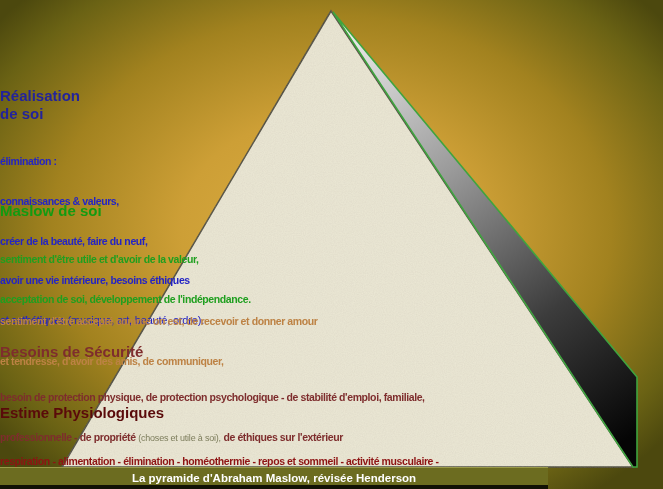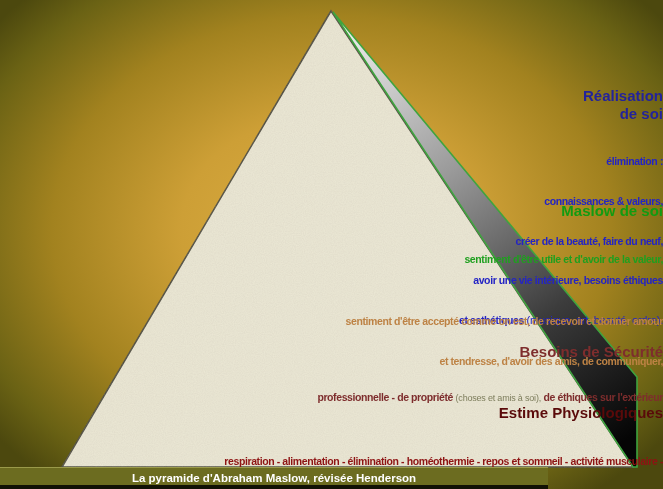--- a/index.html
+++ b/index.html
@@ -2,21 +2,21 @@
 <html><head>
 <meta charset="utf-8">
 <style>
   html,body{margin:0;padding:0;}
   body{width:663px;height:489px;overflow:hidden;background:#4a470d;
        font-family:"Liberation Sans","DejaVu Sans",sans-serif;}
   .stage{position:relative;width:663px;height:489px;overflow:hidden;
          background:radial-gradient(ellipse 430px 330px at 50% 47%,
            #dcad41 0%, #cd9f36 35%, #a2821f 65%, #6a6214 88%, #4c480e 100%);}
   svg.pyr{position:absolute;left:0;top:0;}
-  .txt{position:absolute;left:0;width:663px;text-align:right;white-space:pre;}
+  .txt{position:absolute;left:0;width:663px;text-align:left;white-space:pre;}
   .title{font-weight:bold;font-size:15px;line-height:18px;letter-spacing:0;}
   .detail{font-weight:bold;font-size:10.5px;line-height:13.2px;letter-spacing:-0.4px;}
   .l1t{top:87px;color:#23239b;}
   .l1d{top:129px;color:#2424c4;}
   .l1d .paren{font-size:11px;font-weight:normal;letter-spacing:-0.2px;}
   .l2t{top:202px;color:#129b12;}
   .l2d{top:227px;color:#1f9f1f;}
   .l3t{top:261px;color:#a06a6a;}
   .l3d{top:289px;color:#bd8244;}
   .l4t{top:343px;color:#7e2d2d;}
@@ -62,30 +62,32 @@
     <div>élimination :</div>
     <div>connaissances &amp; valeurs,</div>
     <div>créer de la beauté, faire du neuf,</div>
     <div>avoir une vie intérieure, besoins éthiques</div>
     <div><span>et esthétiques </span><span class="paren">(musique, art, beauté, ordre).</span></div>
   </div>
 
   <div class="txt title l2t">Maslow de soi</div>
   <div class="txt detail l2d">
     <div>sentiment d'être utile et d'avoir de la valeur,</div>
+    <div>acceptation de soi, développement de l'indépendance.</div>
   </div>
 
   <div class="txt detail l3d">
     <div>sentiment d'être accepté comme on est, de recevoir et donner amour</div>
     <div>et tendresse, d'avoir des amis, de communiquer,</div>
   </div>
 
   <div class="txt title l4t">Besoins de Sécurité</div>
   <div class="txt detail l4d">
-    <div><span>professionnelle - de propriété </span><span class="paren">(choses et amis à soi),</span><span> de éthiques sur l'extérieur</span></div>
+    <div>besoin de protection physique, de protection psychologique - de stabilité d'emploi, familiale,</div>
+    <div><span>professionnelle - de propriété </span><span class="paren">(choses et utile à soi),</span><span> de éthiques sur l'extérieur</span></div>
   </div>
 
   <div class="txt title l5t">Estime Physiologiques</div>
   <div class="txt detail l5d">
     <div>respiration - alimentation - élimination - homéothermie - repos et sommeil - activité musculaire -</div>
     
   </div>
 
   <div class="caption-bar">
     <span>La pyramide d'Abraham Maslow, révisée Henderson</span>

